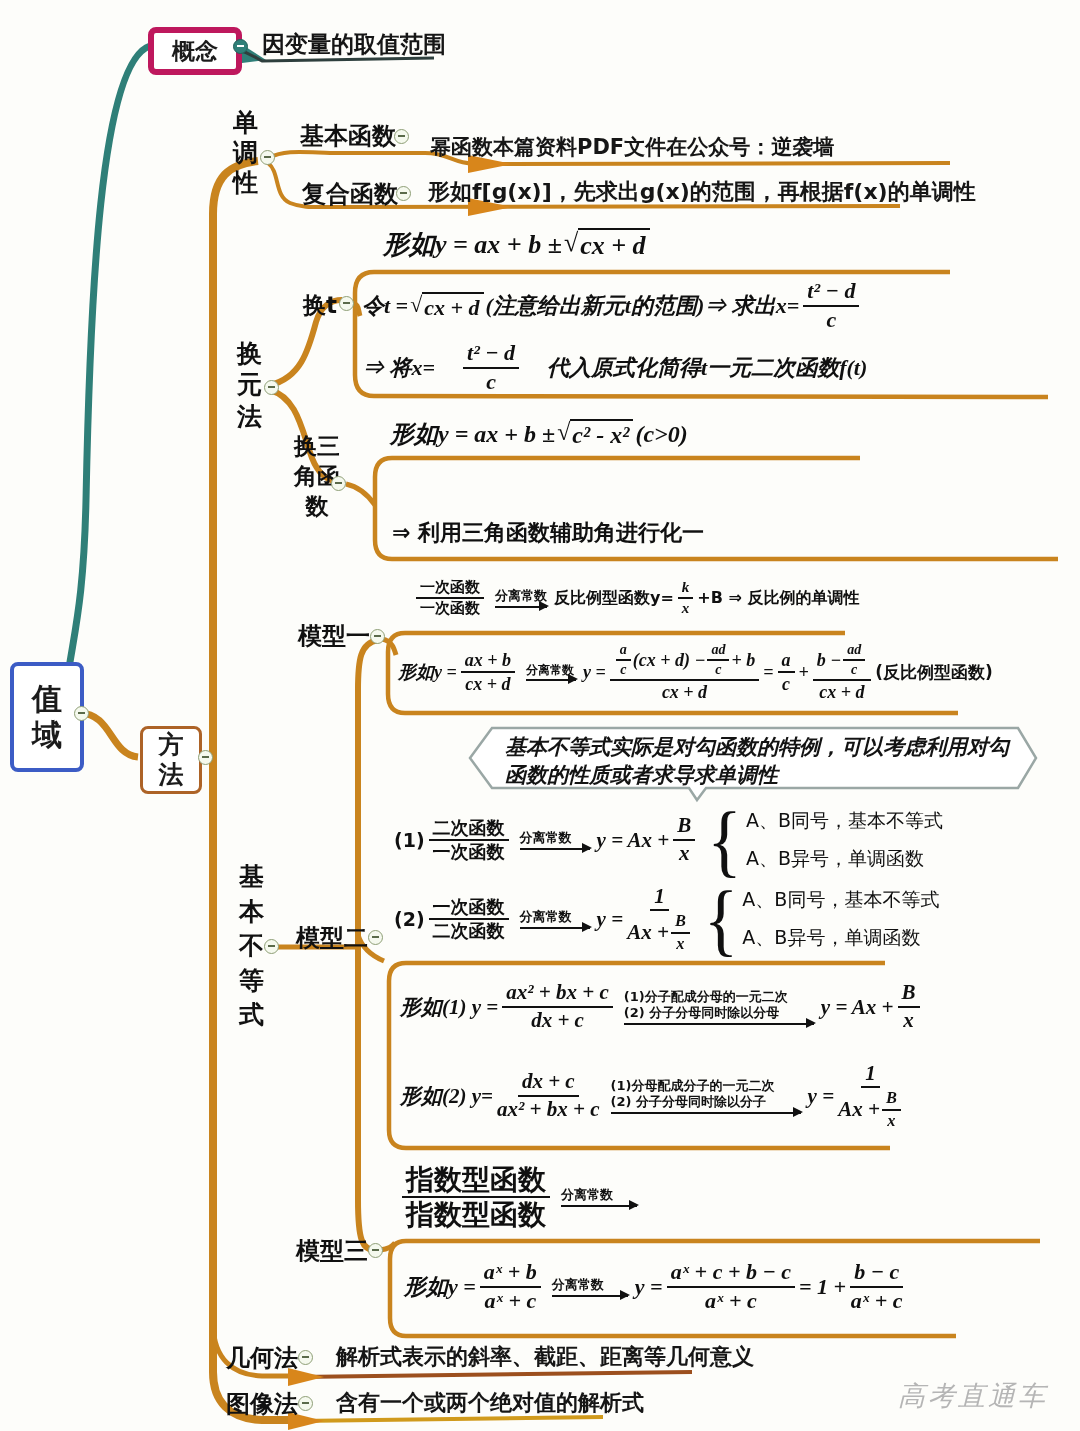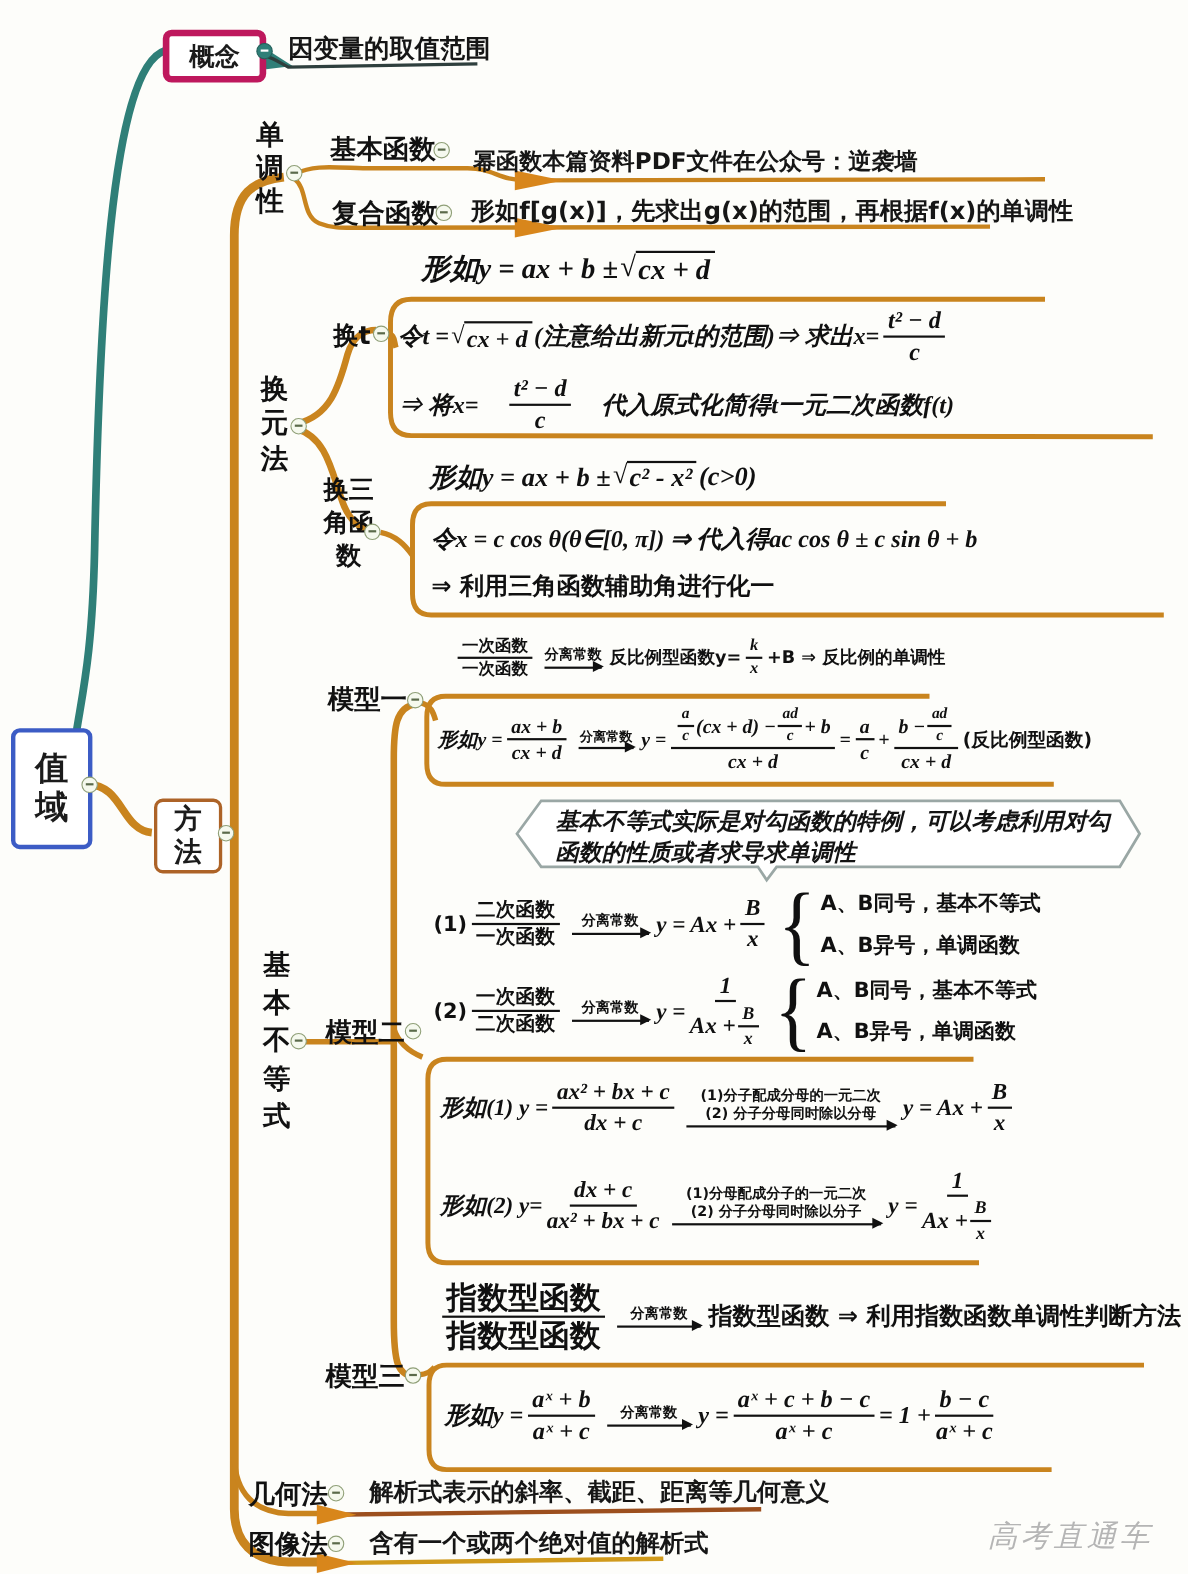--- a/index.html
+++ b/index.html
@@ -24,27 +24,27 @@
   .fm{font-family:"Liberation Serif",serif;font-style:italic;font-weight:bold;}
   .cn{font-weight:bold;font-style:normal;font-family:"DejaVu Sans",sans-serif;}
   .frac{display:inline-flex;flex-direction:column;align-items:center;margin:0 4px;}
   .frac>.num{border-bottom:2.2px solid #111;padding:0 4px 1px;display:flex;align-items:center;
              justify-content:center;line-height:1.12;}
   .frac>.den{padding-top:1px;display:flex;align-items:center;justify-content:center;line-height:1.12;}
   .frac .frac{margin:0 2px;font-size:0.78em;}
   .rad{display:inline-flex;align-items:flex-start;margin:0 2px;}
   .rad .sign{font-style:normal;font-weight:bold;}
   .rad .body{border-top:2.2px solid #111;padding:1px 4px 0 2px;}
-  .sarr{display:inline-flex;flex-direction:column;align-items:center;margin:0 7px;}
+  .sarr{display:inline-flex;flex-direction:column;margin:0 7px;}
   .sarr .albl{font-size:13px;font-weight:bold;font-style:normal;line-height:1.25;color:#111;
               font-family:"DejaVu Sans",sans-serif;}
   .sarr .shaft{position:relative;height:2.2px;background:#111;width:64px;margin-top:1px;}
   .sarr .shaft::after{content:'';position:absolute;right:-2px;top:-5px;border-left:10px solid #111;
                       border-top:5.5px solid transparent;border-bottom:5.5px solid transparent;}
-  .cases{display:inline-flex;flex-direction:column;gap:12px;margin-left:4px;font-weight:bold;
+  .cases{display:inline-flex;flex-direction:column;gap:12px;margin-left:4px;font-weight:normal;
          font-style:normal;font-family:"DejaVu Sans",sans-serif;font-size:19px;}
   .brace{font-family:"Liberation Serif",serif;font-style:normal;font-weight:normal;
          transform:scaleY(1.12);margin-left:8px;line-height:0.9;}
   .note-text{position:absolute;font-family:"Liberation Serif",serif;font-style:italic;font-weight:bold;
              font-size:21px;white-space:nowrap;color:#131313;z-index:4;}
   .watermark{position:absolute;color:#b5b5b5;font-size:27px;letter-spacing:3px;z-index:3;font-style:italic;}
 </style>
 </head>
 <body>
 
@@ -162,23 +162,20 @@
   <div class="badge" style="left:331px;top:476px;"></div>
 
   <div class="row fm" style="left:390px;top:414px;height:40px;font-size:24px;">
     <span>形如y = ax + b ±</span>
     <span class="rad">
         <span class="sign">√</span>
         <span class="body">c² - x²</span>
       </span>
     <span>(c&gt;0)</span>
   </div>
-  <div class="row fm" style="left:392px;top:470px;height:40px;font-size:22px;">
-    <span>令x = c cos θ(θ∈[0, π]) ⇒ 代入得ac cos θ ± c sin θ + b</span>
-  </div>
   <div class="row cn" style="left:392px;top:515px;height:36px;font-size:22px;">
     <span>⇒ 利用三角函数辅助角进行化一</span>
   </div>
 
   <div class="vlabel" style="left:238px;top:860px;width:27px;font-size:25px;line-height:1.38;">基本不等式</div>
   <div class="badge" style="left:264px;top:939px;"></div>
 
   <div class="blabel" style="left:298px;top:620px;">模型一</div>
   <div class="badge" style="left:370px;top:629px;"></div>
 
@@ -347,21 +344,20 @@
 
   <div class="row cn" style="left:398px;top:1166px;height:62px;font-size:22px;">
     <span class="frac" style="font-size:28px;">
         <span class="num">指数型函数</span>
         <span class="den">指数型函数</span>
       </span>
     <span class="sarr">
         <span class="albl">分离常数</span>
         <span class="shaft" style="width:76px;"></span>
       </span>
-    <span>指数型函数 ⇒ 利用指数函数单调性判断方法</span>
   </div>
 
   <div class="row fm" style="left:404px;top:1250px;height:74px;font-size:22px;">
     <span>形如y =</span>
     <span class="frac">
         <span class="num">aˣ + b</span>
         <span class="den">aˣ + c</span>
       </span>
     <span class="sarr">
         <span class="albl">分离常数</span>

